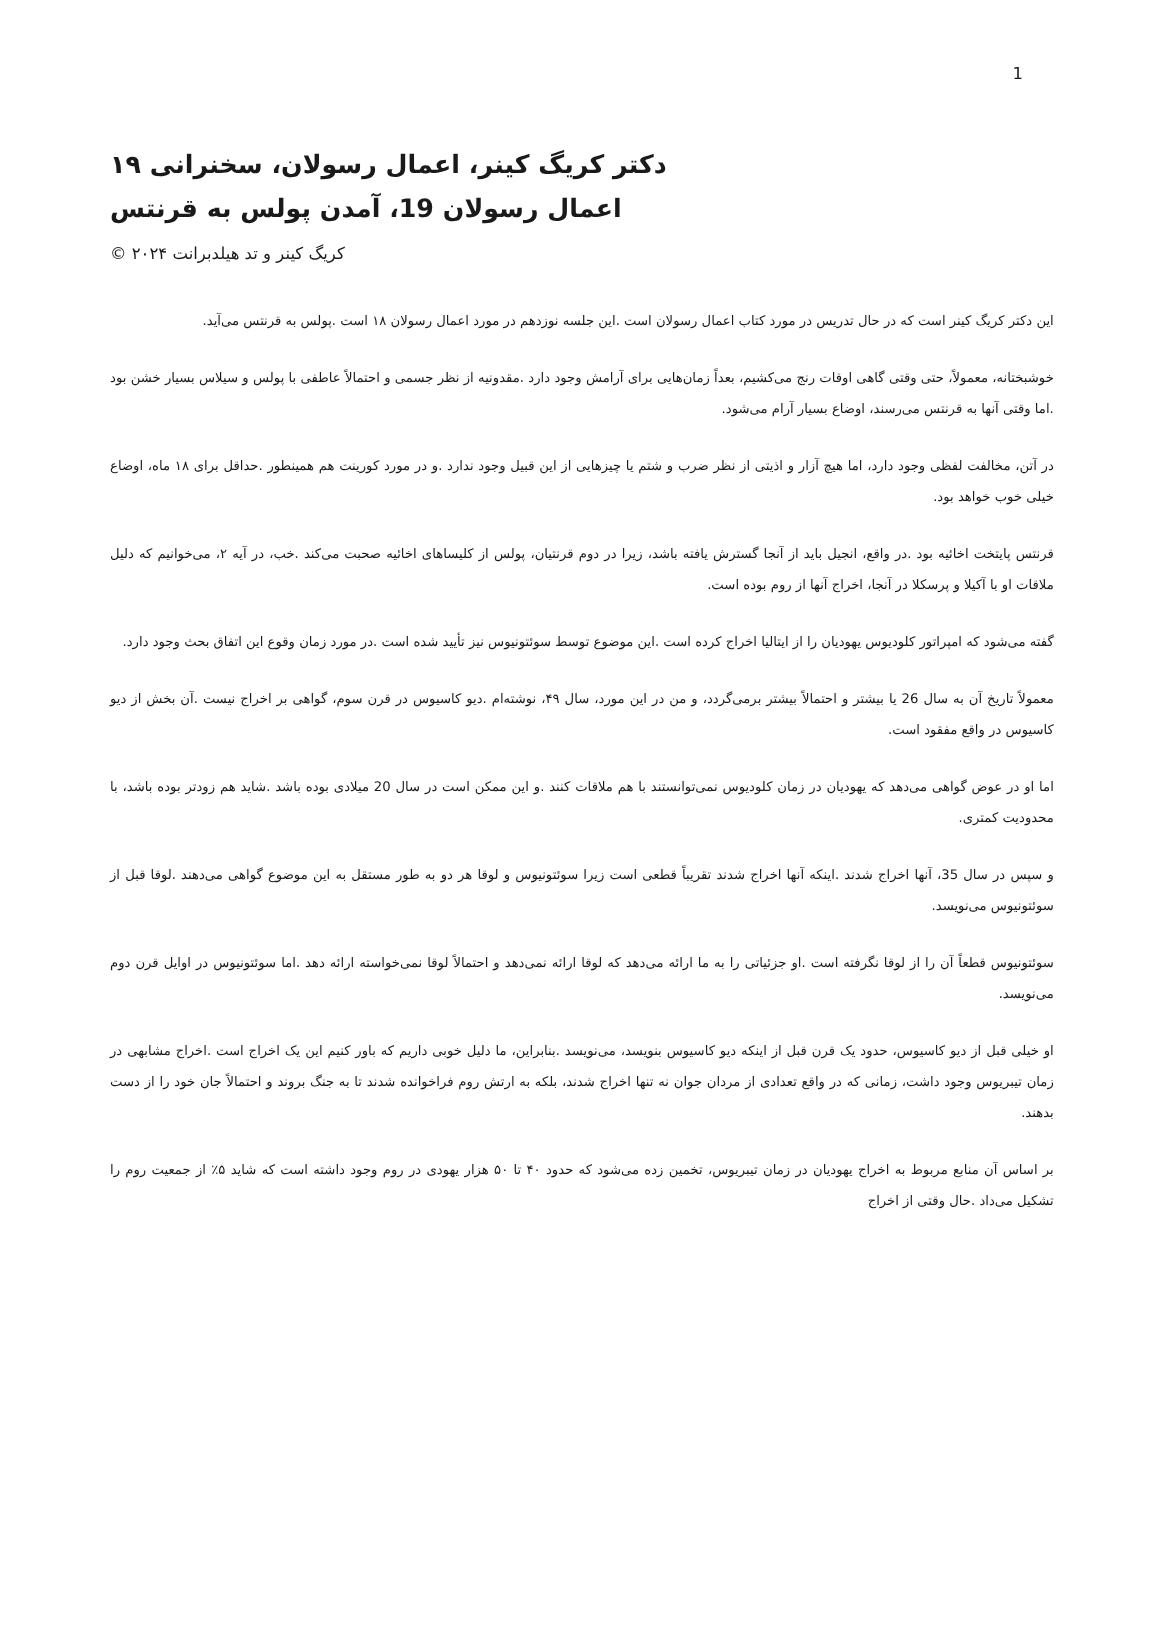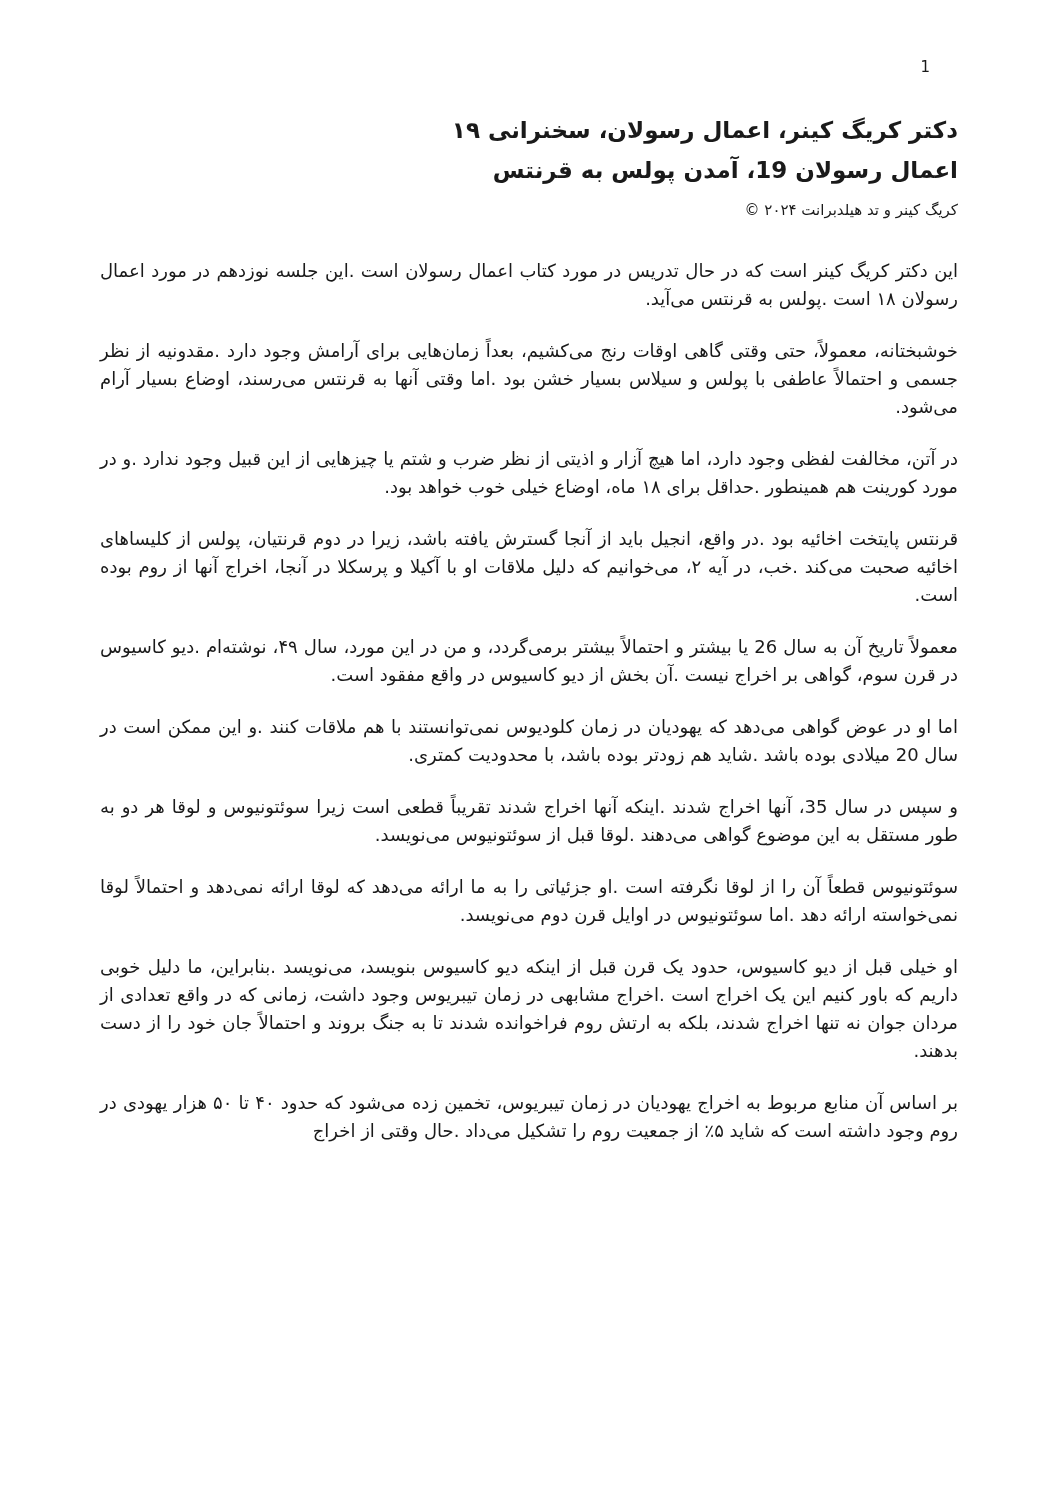--- a/index.html
+++ b/index.html
@@ -21,40 +21,40 @@
   }
   .page-number {
     position: absolute;
     top: 58px;
     right: 128px;
     direction: ltr;
     font-size: 15px;
     color: #1a1a1a;
   }
   .title-block {
-    margin-top: 52px;
-    text-align: right;
+    margin-top: 72px;
+    text-align: left;
   }
   .title-main {
     font-size: 23px;
     font-weight: bold;
     line-height: 1.75;
     margin: 0;
   }
   .title-copyright {
     font-size: 15px;
     font-weight: normal;
     margin-top: 8px;
     line-height: 1.5;
   }
   .content {
     margin-top: 36px;
   }
   .para {
-    font-size: 18px;
+    font-size: 12px;
     line-height: 28px;
     margin: 0 0 24px 0;
     text-align: justify;
     direction: rtl;
   }
 </style>
 </head>
 <body>
 
 <div class="page">
@@ -66,20 +66,21 @@
     <h1 class="title-main">اعمال رسولان 19، آمدن پولس به قرنتس</h1>
     <div class="title-copyright">کریگ کینر و تد هیلدبرانت ۲۰۲۴ ©</div>
   </div>
 
   <div class="content">
 
   <p class="para">این دکتر کریگ کینر است که در حال تدریس در مورد کتاب اعمال رسولان است .این جلسه نوزدهم در مورد اعمال رسولان ۱۸ است .پولس به قرنتس می‌آید.</p>
       <p class="para">خوشبختانه، معمولاً، حتی وقتی گاهی اوقات رنج می‌کشیم، بعداً زمان‌هایی برای آرامش وجود دارد .مقدونیه از نظر جسمی و احتمالاً عاطفی با پولس و سیلاس بسیار خشن بود .اما وقتی آنها به قرنتس می‌رسند، اوضاع بسیار آرام می‌شود.</p>
       <p class="para">در آتن، مخالفت لفظی وجود دارد، اما هیچ آزار و اذیتی از نظر ضرب و شتم یا چیزهایی از این قبیل وجود ندارد .و در مورد کورینت هم همینطور .حداقل برای ۱۸ ماه، اوضاع خیلی خوب خواهد بود.</p>
       <p class="para">قرنتس پایتخت اخائیه بود .در واقع، انجیل باید از آنجا گسترش یافته باشد، زیرا در دوم قرنتیان، پولس از کلیساهای اخائیه صحبت می‌کند .خب، در آیه ۲، می‌خوانیم که دلیل ملاقات او با آکیلا و پرسکلا در آنجا، اخراج آنها از روم بوده است.</p>
+      <p class="para">گفته می‌شود که امپراتور کلودیوس یهودیان را از ایتالیا اخراج کرده است .این موضوع توسط سوئتونیوس نیز تأیید شده است .در مورد زمان وقوع این اتفاق بحث وجود دارد.</p>
       <p class="para">معمولاً تاریخ آن به سال 26 یا بیشتر و احتمالاً بیشتر برمی‌گردد، و من در این مورد، سال ۴۹، نوشته‌ام .دیو کاسیوس در قرن سوم، گواهی بر اخراج نیست .آن بخش از دیو کاسیوس در واقع مفقود است.</p>
       <p class="para">اما او در عوض گواهی می‌دهد که یهودیان در زمان کلودیوس نمی‌توانستند با هم ملاقات کنند .و این ممکن است در سال 20 میلادی بوده باشد .شاید هم زودتر بوده باشد، با محدودیت کمتری.</p>
       <p class="para">و سپس در سال 35، آنها اخراج شدند .اینکه آنها اخراج شدند تقریباً قطعی است زیرا سوئتونیوس و لوقا هر دو به طور مستقل به این موضوع گواهی می‌دهند .لوقا قبل از سوئتونیوس می‌نویسد.</p>
       <p class="para">سوئتونیوس قطعاً آن را از لوقا نگرفته است .او جزئیاتی را به ما ارائه می‌دهد که لوقا ارائه نمی‌دهد و احتمالاً لوقا نمی‌خواسته ارائه دهد .اما سوئتونیوس در اوایل قرن دوم می‌نویسد.</p>
       <p class="para">او خیلی قبل از دیو کاسیوس، حدود یک قرن قبل از اینکه دیو کاسیوس بنویسد، می‌نویسد .بنابراین، ما دلیل خوبی داریم که باور کنیم این یک اخراج است .اخراج مشابهی در زمان تیبریوس وجود داشت، زمانی که در واقع تعدادی از مردان جوان نه تنها اخراج شدند، بلکه به ارتش روم فراخوانده شدند تا به جنگ بروند و احتمالاً جان خود را از دست بدهند.</p>
       <p class="para">بر اساس آن منابع مربوط به اخراج یهودیان در زمان تیبریوس، تخمین زده می‌شود که حدود ۴۰ تا ۵۰ هزار یهودی در روم وجود داشته است که شاید ۵٪ از جمعیت روم را تشکیل می‌داد .حال وقتی از اخراج</p>
     </div>
 
 </div>
 

